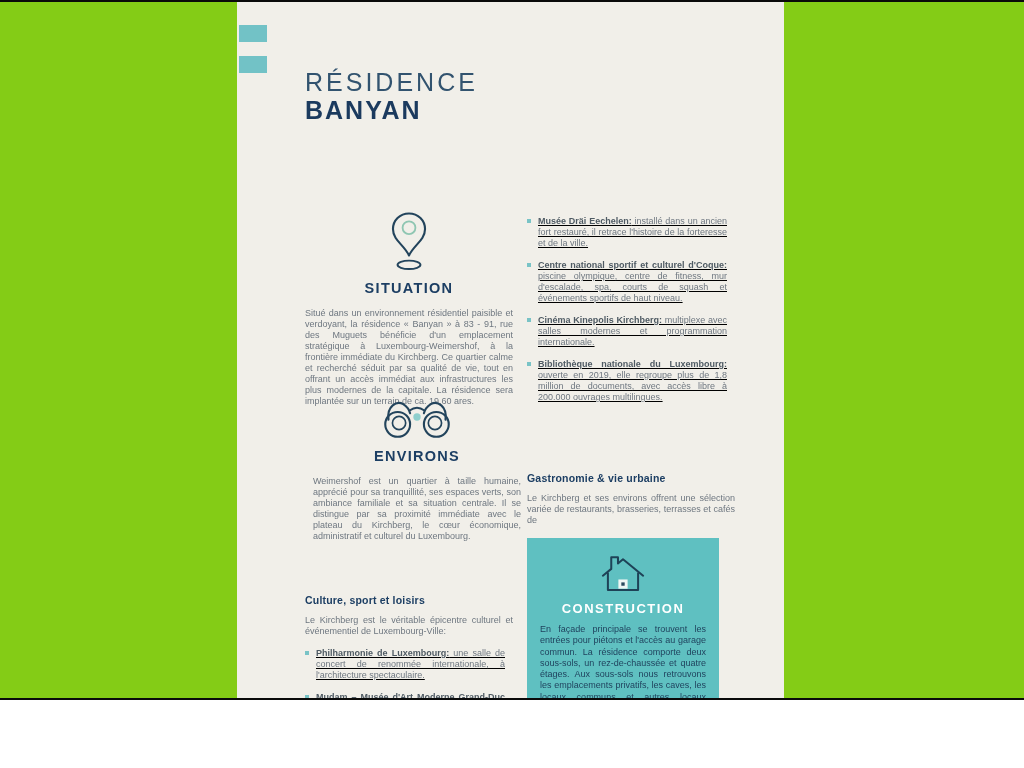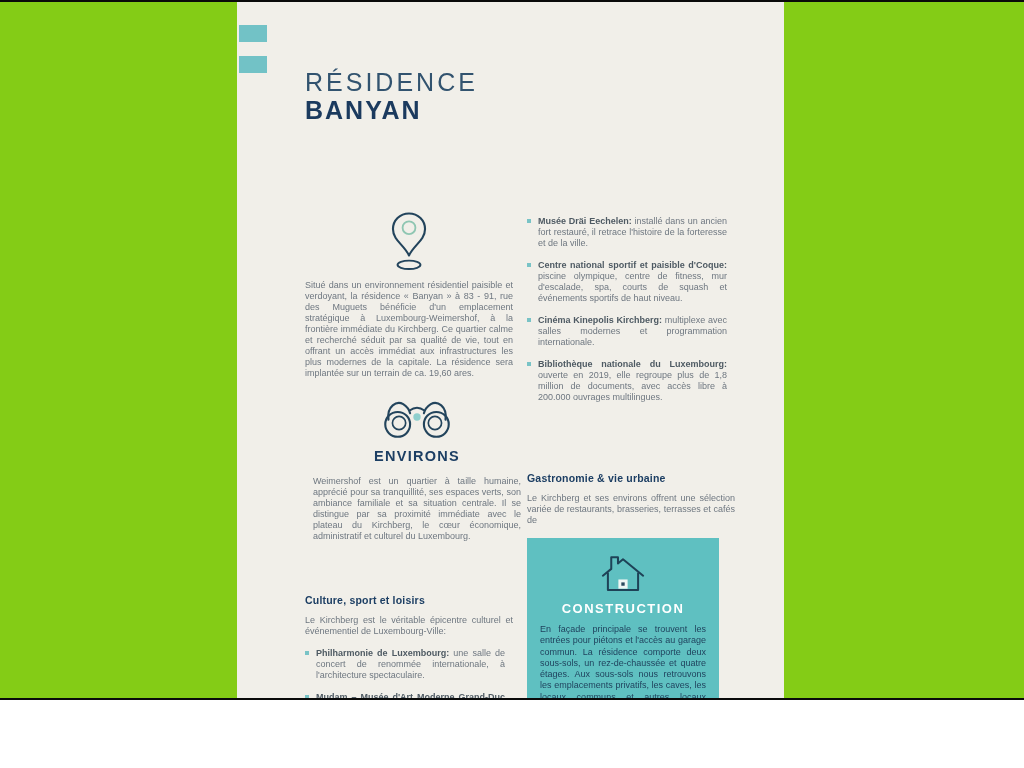--- a/index.html
+++ b/index.html
@@ -27,21 +27,21 @@
   .sec-situation{left:68px;top:208px;}
   .sec-environs{left:76px;top:392px;}
   .sec-culture{left:68px;top:592px;}
   .sec-rightlist{left:290px;top:214px;}
   .sec-gastro{left:290px;top:470px;}
 
   .sec-icon{display:block;margin:0 auto 8px auto;}
   .sec-h{font-size:14.5px;font-weight:700;letter-spacing:1.3px;color:#1c3e63;text-align:center;margin:0 0 12px 0;}
   .sub-h{font-size:10.5px;font-weight:700;color:#1c3e63;margin:0 0 9px 0;letter-spacing:.2px;}
 
-  ul.blist{list-style:none;margin:11px 8px 0 0;padding:0;}
+  ul.blist{list-style:none;margin:11px 8px 0 0;padding:0;text-decoration:underline;}
   ul.blist.flush{margin-top:0;}
   ul.blist li{display:flex;margin:0 0 11px 0;}
   .sq-bullet{flex:none;width:4px;height:4px;background:#79c3c6;margin:3px 7px 0 0;}
   .li-body{flex:1;font-size:9px;line-height:11px;color:#6e7780;text-align:justify;}
 
   .construction{position:absolute;left:290px;top:536px;width:192px;height:200px;
                 background:#5fc0c1;box-sizing:border-box;padding:13px 13px 10px 13px;}
   .construction .house{display:block;margin:0 auto 4px auto;}
   .construction .c-h{font-size:13px;font-weight:700;letter-spacing:1.5px;color:#ffffff;text-align:center;margin:0 0 8px 0;}
   .construction .c-txt{font-size:9px;line-height:11.3px;color:#1e3f5b;text-align:justify;margin:0;}
@@ -65,20 +65,21 @@
       <div class="l1">RÉSIDENCE</div>
       <div class="l2">BANYAN</div>
     </div>
 
     <section class="sec sec-situation">
       <svg class="sec-icon" width="44" height="62" viewBox="0 0 48 66">
         <path d="M24 3 C14 3 6.5 10.5 6.5 20 C6.5 27.2 11 32.2 15.6 37.2 C18.9 40.8 22 44.5 24 48.8 C26 44.5 29.1 40.8 32.4 37.2 C37 32.2 41.5 27.2 41.5 20 C41.5 10.5 34 3 24 3 Z" fill="none" stroke="#23445c" stroke-width="2.3" stroke-linejoin="round"></path>
         <circle cx="24" cy="18.5" r="7" fill="none" stroke="#8fc6b2" stroke-width="2"></circle>
         <ellipse cx="24" cy="59" rx="12.5" ry="4.6" fill="none" stroke="#23445c" stroke-width="2.1"></ellipse>
       </svg>
+      <h2 class="sec-h">SITUATION</h2>
       <p class="body-txt">Situé dans un environnement résidentiel paisible et verdoyant, la résidence « Banyan » à 83 - 91, rue des Muguets bénéficie d'un emplacement stratégique à Luxembourg-Weimershof, à la frontière immédiate du Kirchberg. Ce quartier calme et recherché séduit par sa qualité de vie, tout en offrant un accès immédiat aux infrastructures les plus modernes de la capitale. La résidence sera implantée sur un terrain de ca. 19,60 ares.</p>
     </section>
 
     <section class="sec sec-environs">
       <svg class="sec-icon" width="70" height="46" viewBox="0 0 76 50">
         <path d="M7 28 C5 13 16 7 23 11 C27 13.5 29.5 17 30.5 21" fill="none" stroke="#23445c" stroke-width="2.3" stroke-linecap="round"></path>
         <path d="M69 28 C71 13 60 7 53 11 C49 13.5 46.5 17 45.5 21" fill="none" stroke="#23445c" stroke-width="2.3" stroke-linecap="round"></path>
         <path d="M30 18 Q38 12 46 18" fill="none" stroke="#23445c" stroke-width="2.1"></path>
         <circle cx="17" cy="33" r="13.5" fill="none" stroke="#23445c" stroke-width="2.3"></circle>
         <circle cx="18.5" cy="31.5" r="7.2" fill="none" stroke="#23445c" stroke-width="1.8"></circle>
@@ -106,21 +107,21 @@
     </section>
 
     <section class="sec sec-rightlist">
       <ul class="blist flush">
         <li>
           <span class="sq-bullet"></span>
           <span class="li-body"><b class="runin">Musée Dräi Eechelen:</b><span> installé dans un ancien fort restauré, il retrace l'histoire de la forteresse et de la ville.</span></span>
         </li>
         <li>
           <span class="sq-bullet"></span>
-          <span class="li-body"><b class="runin">Centre national sportif et paisible d'Coque:</b><span> piscine olympique, centre de fitness, mur d'escalade, spa, courts de squash et événements sportifs de haut niveau.</span></span>
+          <span class="li-body"><b class="runin">Centre national sportif et culturel d'Coque:</b><span> piscine olympique, centre de fitness, mur d'escalade, spa, courts de squash et événements sportifs de haut niveau.</span></span>
         </li>
         <li>
           <span class="sq-bullet"></span>
           <span class="li-body"><b class="runin">Cinéma Kinepolis Kirchberg:</b><span> multiplexe avec salles modernes et programmation internationale.</span></span>
         </li>
         <li>
           <span class="sq-bullet"></span>
           <span class="li-body"><b class="runin">Bibliothèque nationale du Luxembourg:</b><span> ouverte en 2019, elle regroupe plus de 1,8 million de documents, avec accès libre à 200.000 ouvrages multilingues.</span></span>
         </li>
       </ul>

